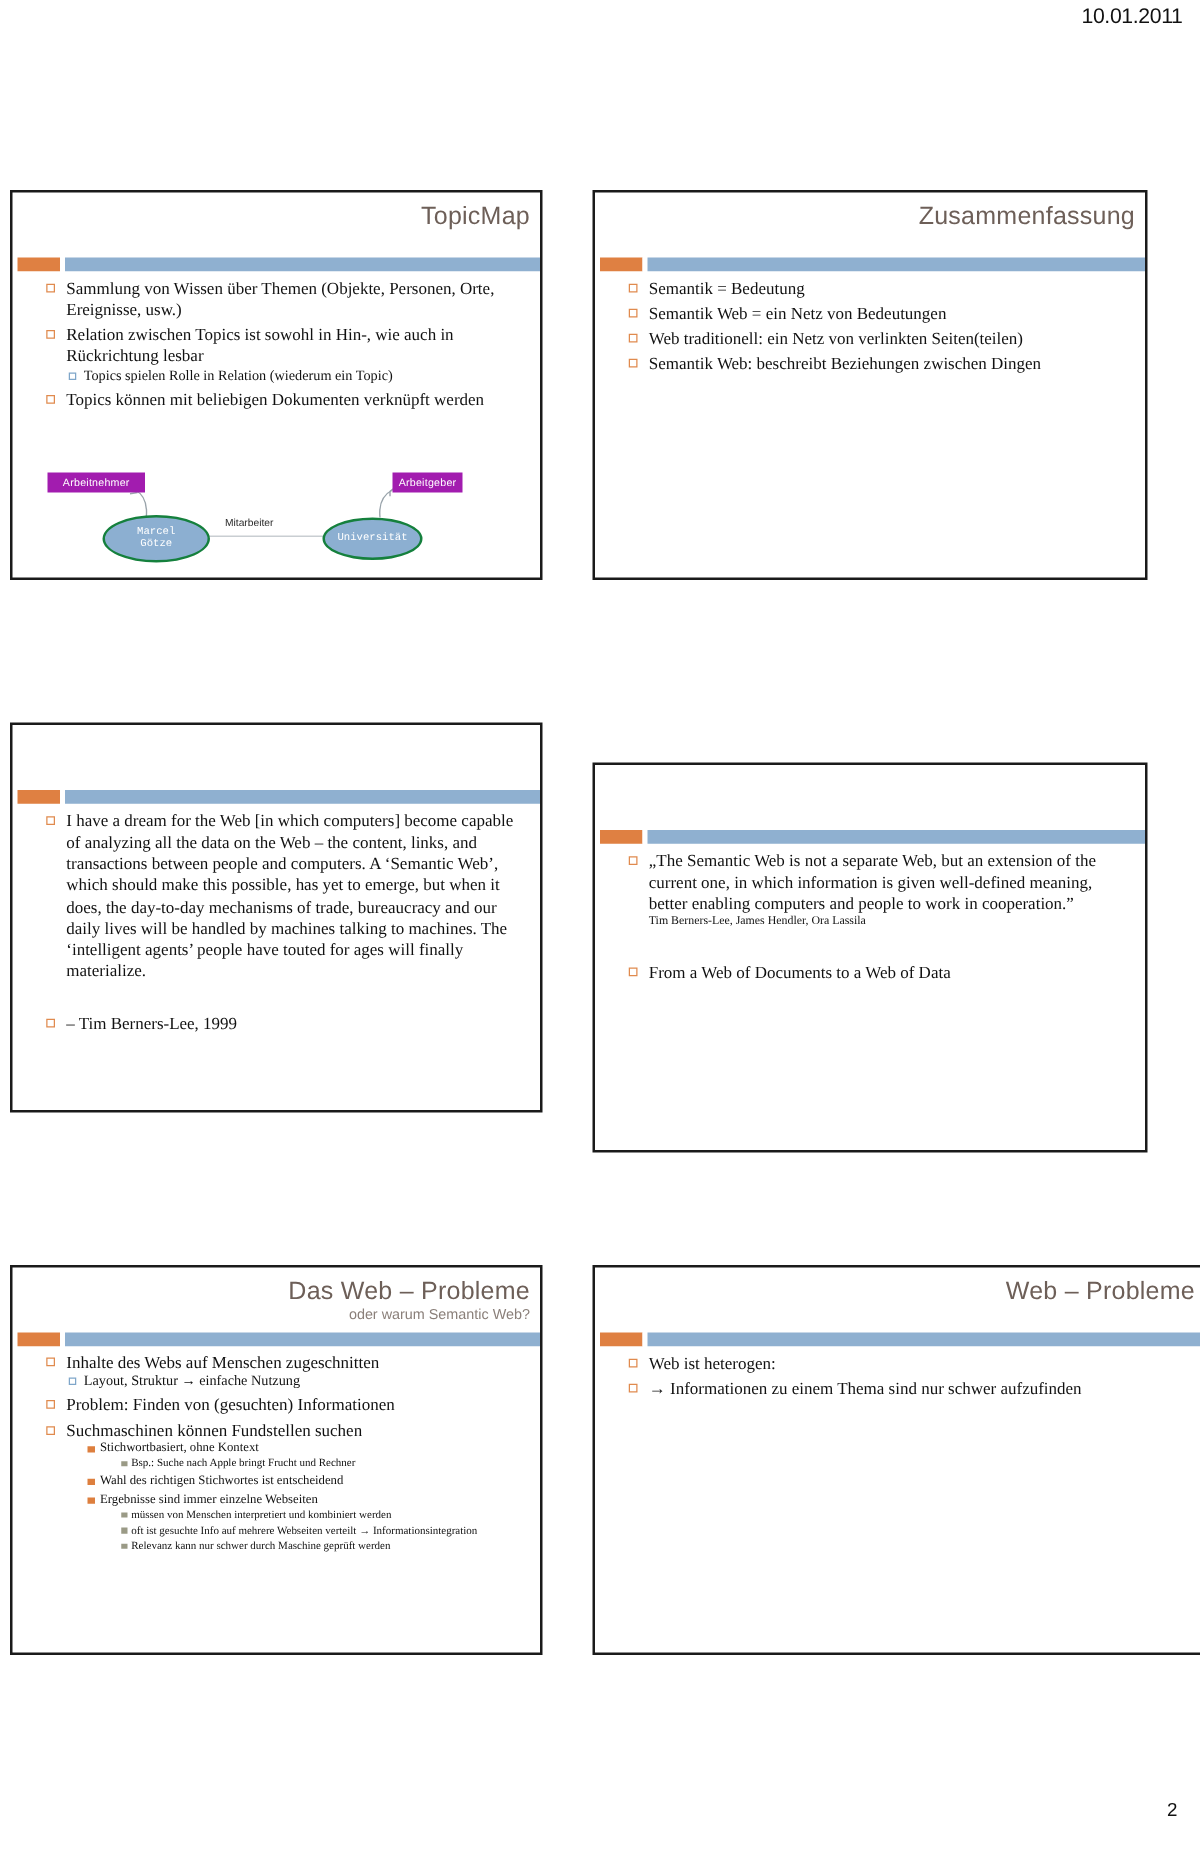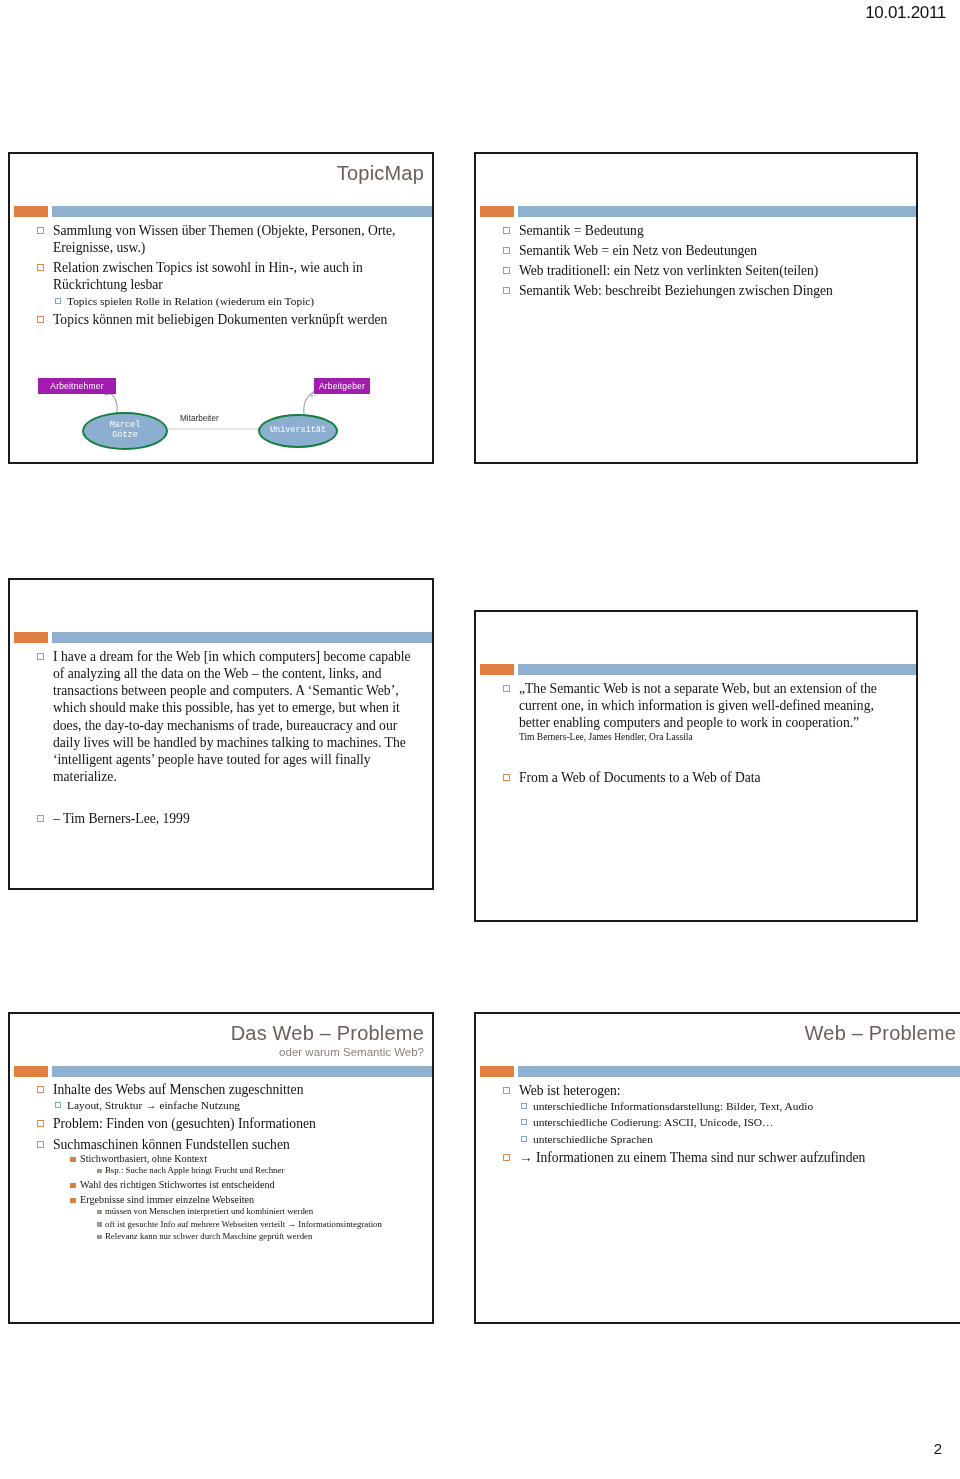--- a/index.html
+++ b/index.html
@@ -191,20 +191,23 @@
         </div>
         <div class="tm-label" style="left:160px;top:40px;">
           <span>Mitarbeiter</span>
         </div>
       </div>
     </div>
   </div>
 
   <div class="slide" style="left:474px;top:152px;width:444px;height:312px;">
     <div class="slide-inner">
+      <div class="title-block">
+        <div class="slide-title">Zusammenfassung</div>
+      </div>
       <div class="accent-row" style="top:52px;">
         <div class="accent-orange"></div>
         <div class="accent-gap"></div>
         <div class="accent-blue"></div>
       </div>
       <div class="body-block" style="top:68px;">
         <ul class="lvl l1">
           <li class="item">
             <span class="btext">Semantik = Bedeutung</span>
           </li>
@@ -341,31 +344,20 @@
       </div>
       <div class="accent-row" style="top:52px;">
         <div class="accent-orange"></div>
         <div class="accent-gap"></div>
         <div class="accent-blue"></div>
       </div>
       <div class="body-block" style="top:68px;">
         <ul class="lvl l1">
           <li class="item">
             <span class="btext">Web ist heterogen:</span>
-            <ul class="lvl l2 sub-ul">
-              <li class="item">
-                <span class="btext">unterschiedliche Informationsdarstellung: Bilder, Text, Audio</span>
-              </li>
-              <li class="item">
-                <span class="btext">unterschiedliche Codierung: ASCII, Unicode, ISO…</span>
-              </li>
-              <li class="item">
-                <span class="btext">unterschiedliche Sprachen</span>
-              </li>
-            </ul>
           </li>
           <li class="item">
             <span class="btext">→ Informationen zu einem Thema sind nur schwer aufzufinden</span>
           </li>
         </ul>
       </div>
     </div>
   </div>
 
 </div>

